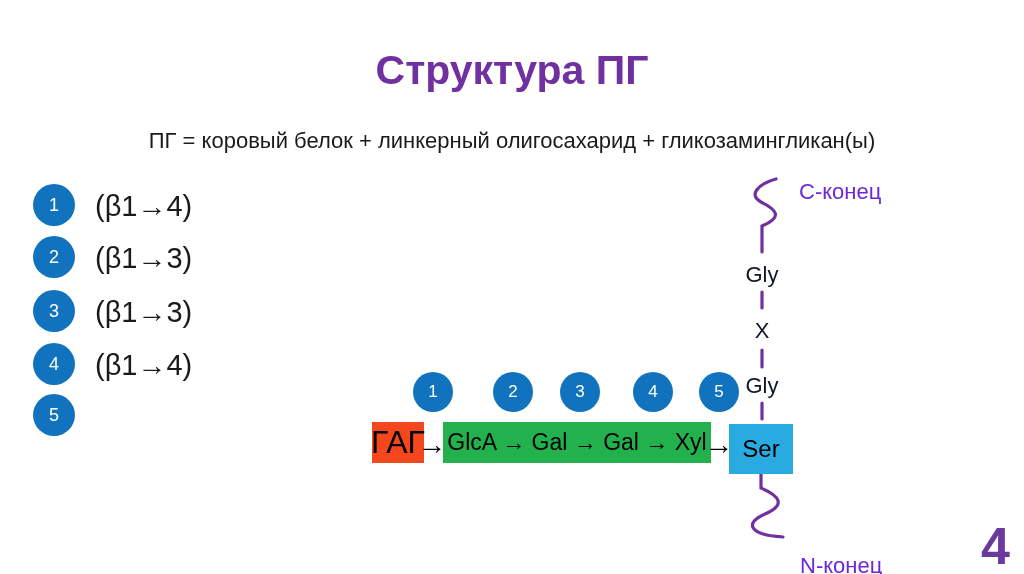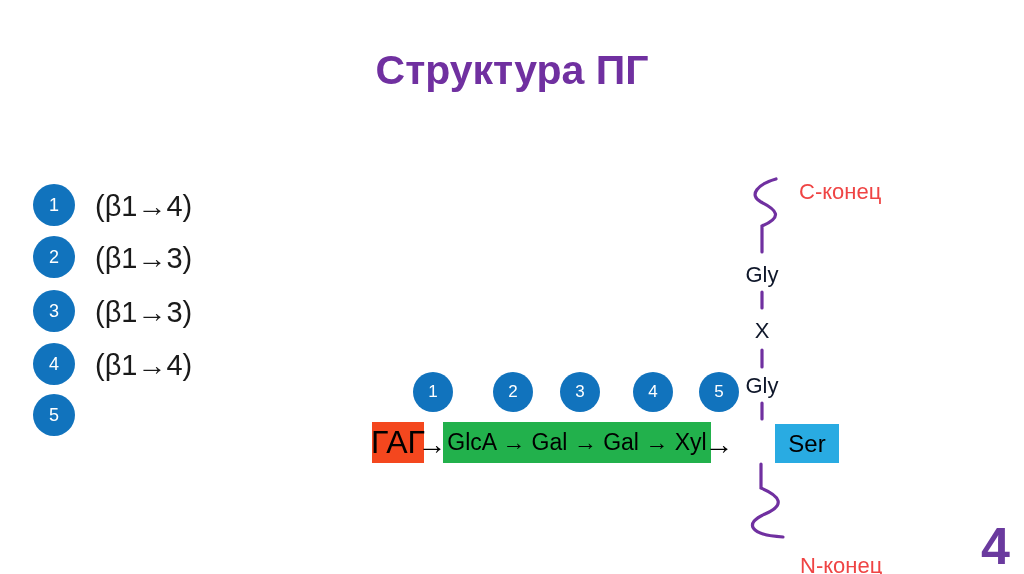--- a/index.html
+++ b/index.html
@@ -57,21 +57,21 @@
   .chain-box {
     position: absolute;
     display: flex;
     align-items: center;
     justify-content: center;
     font-size: 23px;
     color: #000000;
   }
   .gag-box    { left: 372px; top: 422px; width: 52px;  height: 41px; background: var(--gag-box, #F4471E); font-size: 32px; text-align: center; }
   .linker-box { left: 443px; top: 422px; width: 268px; height: 41px; background: var(--linker-box, #22B14C); }
-  .ser-box    { left: 729px; top: 424px; width: 64px;  height: 39px; background: var(--ser-box, #29ABE2); font-size: 24px; margin-left: 46px; }
+  .ser-box    { left: 729px; top: 424px; width: 64px;  height: 50px; background: var(--ser-box, #29ABE2); font-size: 24px; }
   .chain-arrow {
     position: absolute;
     top: 425px;
     width: 20px;
     height: 38px;
     display: flex;
     align-items: center;
     justify-content: center;
     font-size: 29px;
     color: #000000;
@@ -80,21 +80,21 @@
     position: absolute;
     left: 740px;
     width: 44px;
     text-align: center;
     font-size: 22px;
     color: #0f172a;
   }
   .terminus-label {
     position: absolute;
     font-size: 22px;
-    color: #ef4444;
+    color: #6d28d9;
   }
   .c-terminus { left: 799px; top: 179px; }
   .n-terminus { left: 800px; top: 527px; margin-top: 26px; }
   .backbone-svg {
     position: absolute;
     left: 0; top: 0;
     width: 1024px;
     height: 574px;
     pointer-events: none;
   }
@@ -113,20 +113,21 @@
     line-height: 1;
     color: var(--page-number, #6A3A9E);
   }
 </style>
 </head>
 <body>
 
 <div class="slide">
 
   <div class="title">Структура ПГ</div>
+  <div class="subtitle">ПГ = коровый белок + линкерный олигосахарид + гликозамингликан(ы)</div>
 
   <div class="num-circle legend-circle" style="top:184px">
       <span>1</span>
     </div>
   <div class="num-circle legend-circle" style="top:236px">
       <span>2</span>
     </div>
   <div class="num-circle legend-circle" style="top:290px">
       <span>3</span>
     </div>

